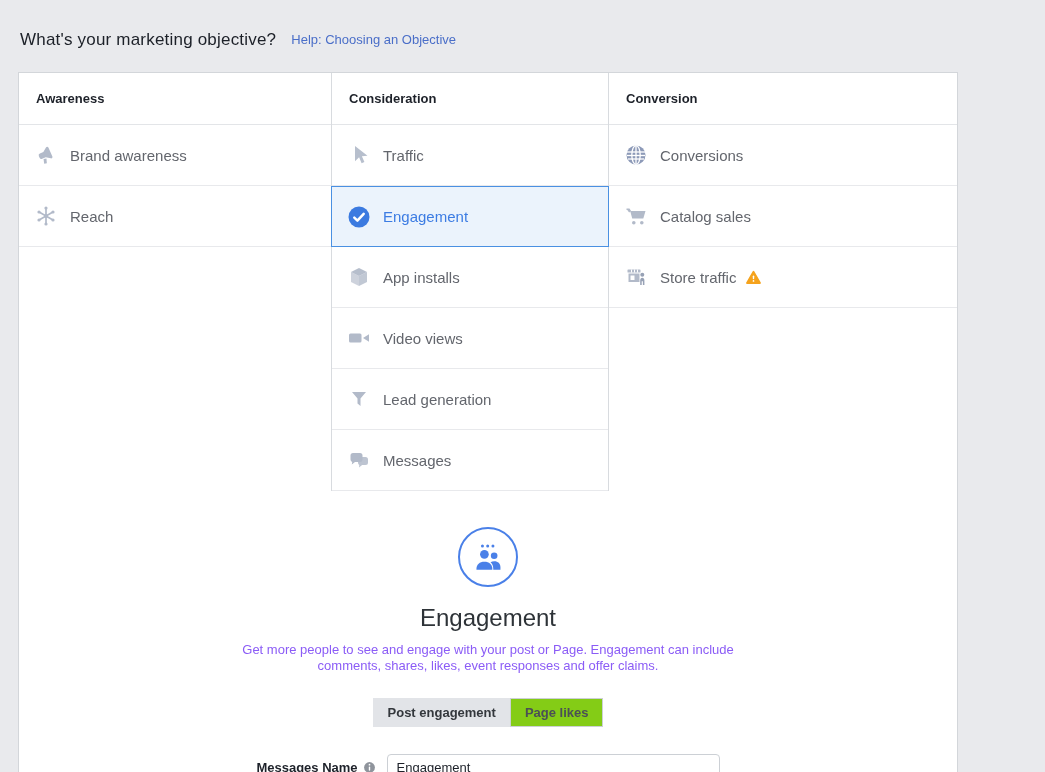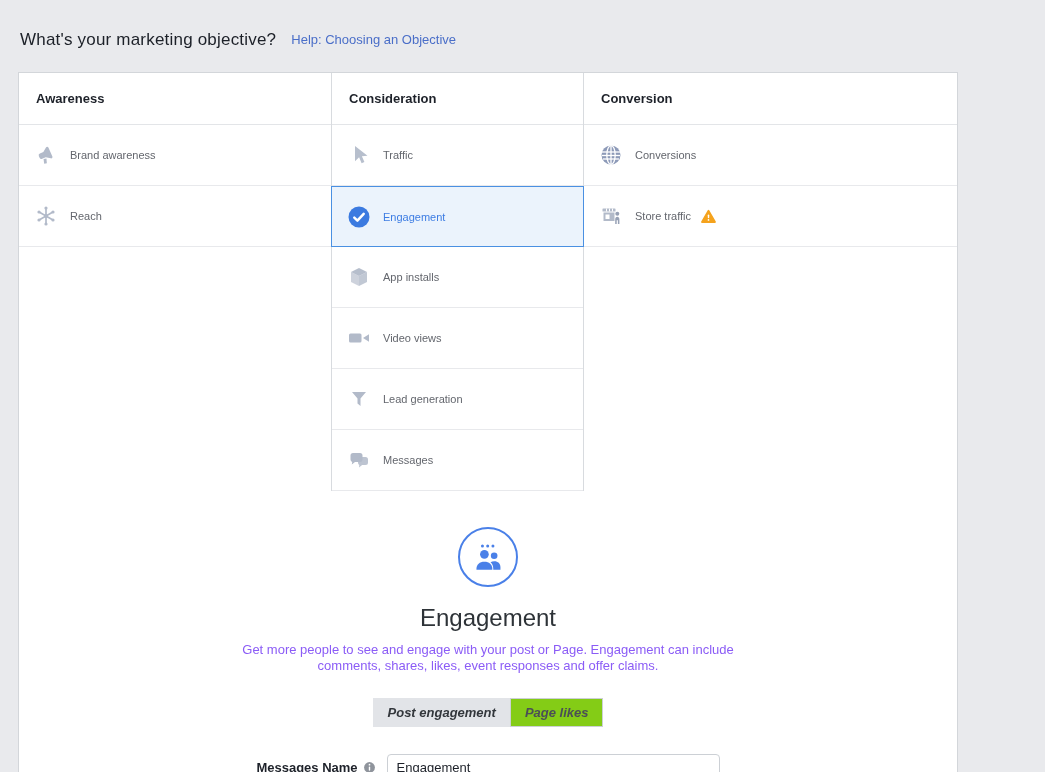--- a/index.html
+++ b/index.html
@@ -39,21 +39,21 @@
     width: 940px; height: 712px;
     background: #ffffff;
     border: 1px solid #d3d6da;
     border-bottom: none;
   }
 
   
   .columns { display: flex; height: 418px; }
   .col { width: 312px; }
   .col-mid {
-    width: 253px;
+    width: 278px;
     border-left: 1px solid #d8dbdf;
     border-right: 1px solid #d8dbdf;
     height: 100%;
   }
   .col-right { flex: 1; }
   .col-header {
     height: 52px;
     display: flex; align-items: center;
     padding-left: 17px;
     font-size: 13px; font-weight: bold; color: #1d2129;
@@ -61,21 +61,21 @@
   }
   .obj-row {
     height: 61px;
     display: flex; align-items: center;
     padding-left: 15px;
     border-bottom: 1px solid #e8e9ec;
     cursor: pointer;
     background: #fff;
   }
   .obj-row .obj-icon { width: 24px; height: 24px; flex: 0 0 24px; }
-  .obj-label { margin-left: 12px; font-size: 11px; color: #63666d; }
+  .obj-label { margin-left: 12px; font-size: 15px; color: #63666d; }
   .obj-row.selected {
     position: relative;
     left: -1px;
     width: calc(100% + 2px);
     background: #ebf3fc;
     border: 1px solid #4a90e2;
   }
   .obj-row.selected .obj-label { color: #3c7ce3; }
   .warn-icon { width: 17px; height: 17px; margin-left: 9px; }
 
@@ -99,21 +99,20 @@
     width: 520px;
     margin: 10px auto 0;
     font-size: 13px;
     line-height: 16px;
     color: #8b5cf6;
   }
   .tab-group {
     margin-top: 24px;
     display: flex;
     justify-content: center;
-    font-style: italic;
   }
   .tab {
     padding: 6px 14px;
     font-size: 13px;
     font-weight: bold;
     color: #4b4f56;
     background: #84cc16;
     border: 1px solid #ccd0d5;
     cursor: pointer;
     white-space: nowrap;
@@ -333,20 +332,26 @@
       <div class="col col-right">
         <div class="col-header">Conversion</div>
         <div class="obj-row">
           <svg class="obj-icon">
             <use href="#ic-globe"></use>
           </svg>
           <span class="obj-label">Conversions</span>
         </div>
         <div class="obj-row">
           <svg class="obj-icon">
+            <use href="#ic-cart"></use>
+          </svg>
+          <span class="obj-label">Catalog sales</span>
+        </div>
+        <div class="obj-row">
+          <svg class="obj-icon">
             <use href="#ic-store"></use>
           </svg>
           <span class="obj-label">Store traffic</span>
           <svg class="warn-icon">
             <use href="#ic-warning"></use>
           </svg>
         </div>
       </div>
     </div>
 

